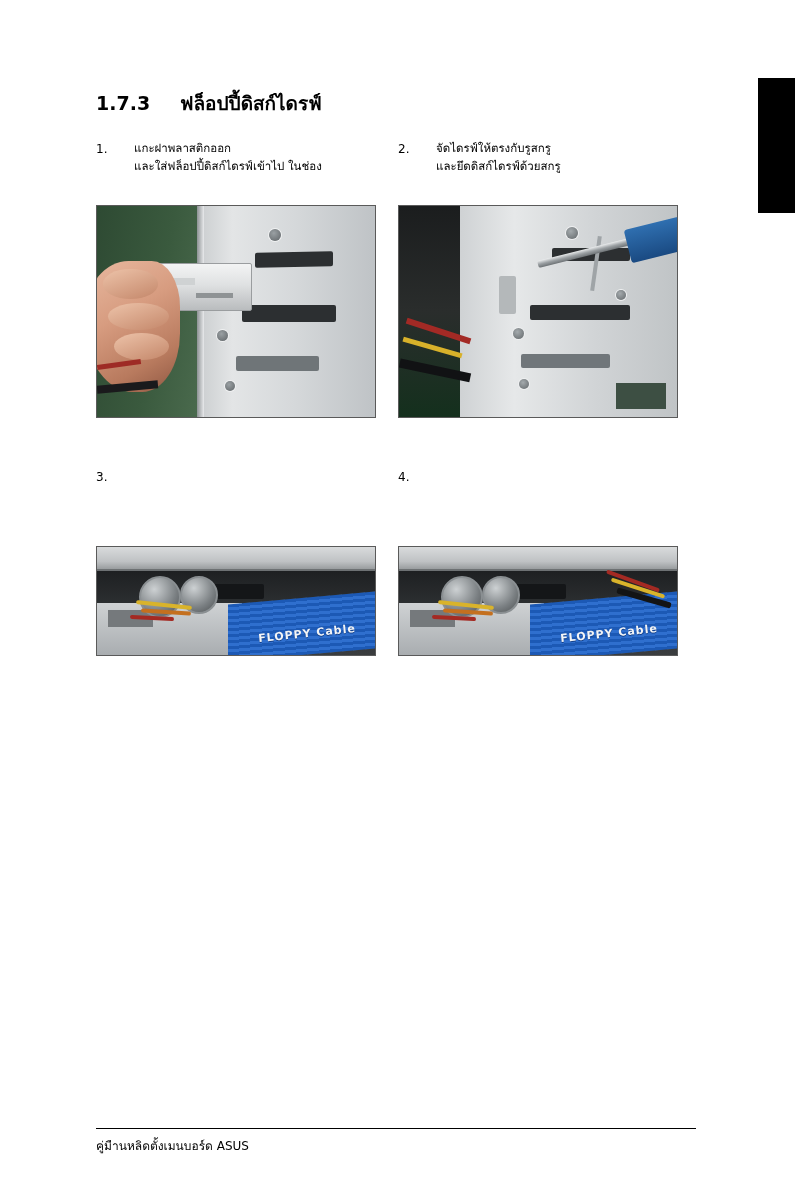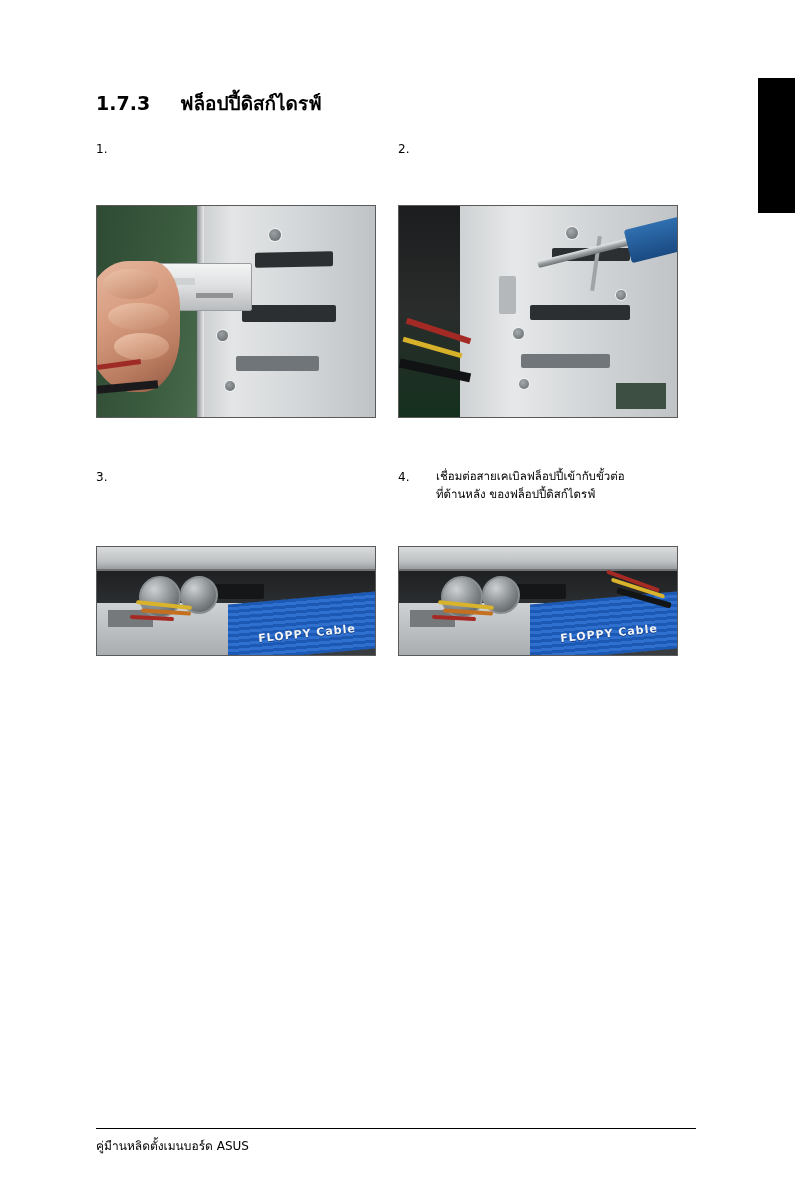--- a/index.html
+++ b/index.html
@@ -264,24 +264,28 @@
 <div class="page">
 
   <div class="edge-tab"></div>
 
   <div class="section-heading">
     <span class="num">1.7.3</span><span class="title">ฟล็อปปี้ดิสก์ไดรฟ์</span>
   </div>
 
   <div class="step" style="left:96px; top:140px; width:290px;">
     <span class="num">1.</span>
+    <span class="txt">แกะฝาพลาสติกออก
+และใส่ฟล็อปปี้ดิสก์ไดรฟ์เข้าไป ในช่อง</span>
   </div>
 
   <div class="step" style="left:398px; top:140px; width:290px;">
     <span class="num">2.</span>
+    <span class="txt">จัดไดรฟ์ให้ตรงกับรูสกรู
+และยึดดิสก์ไดรฟ์ด้วยสกรู</span>
   </div>
 
   <div class="photo p1" style="left:96px; top:205px; width:278px; height:211px;">
     <div class="bg-green"></div>
     <div class="panel"></div>
     <div class="panel-edge"></div>
     <div class="slot a"></div>
     <div class="slot b"></div>
     <div class="slot c"></div>
     <div class="hole h1"></div>
@@ -318,22 +322,20 @@
     <div class="cable-dark"></div>
     <div class="mod"></div>
   </div>
 
   <div class="step" style="left:96px; top:468px; width:300px;">
     <span class="num">3.</span>
   </div>
 
   <div class="step" style="left:398px; top:468px; width:290px;">
     <span class="num">4.</span>
-    <span class="txt">เชื่อมต่อสายเคเบิลฟล็อปปี้เข้ากับขั้วต่อ
-ที่ด้านหลัง ของฟล็อปปี้ดิสก์ไดรฟ์</span>
   </div>
 
   <div class="photo pc" style="left:96px; top:546px; width:278px; height:108px;">
     <div class="topstrip"></div>
     <div class="topline"></div>
     <div class="base"></div>
     <div class="tray"></div>
     <div class="tray-dark"></div>
     <div class="ribbon"></div>
     <div class="conn"></div>

